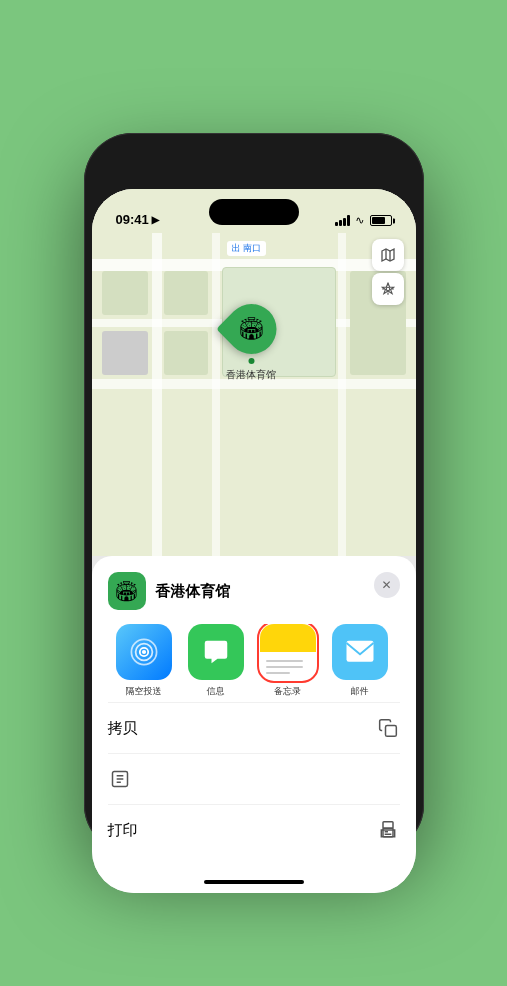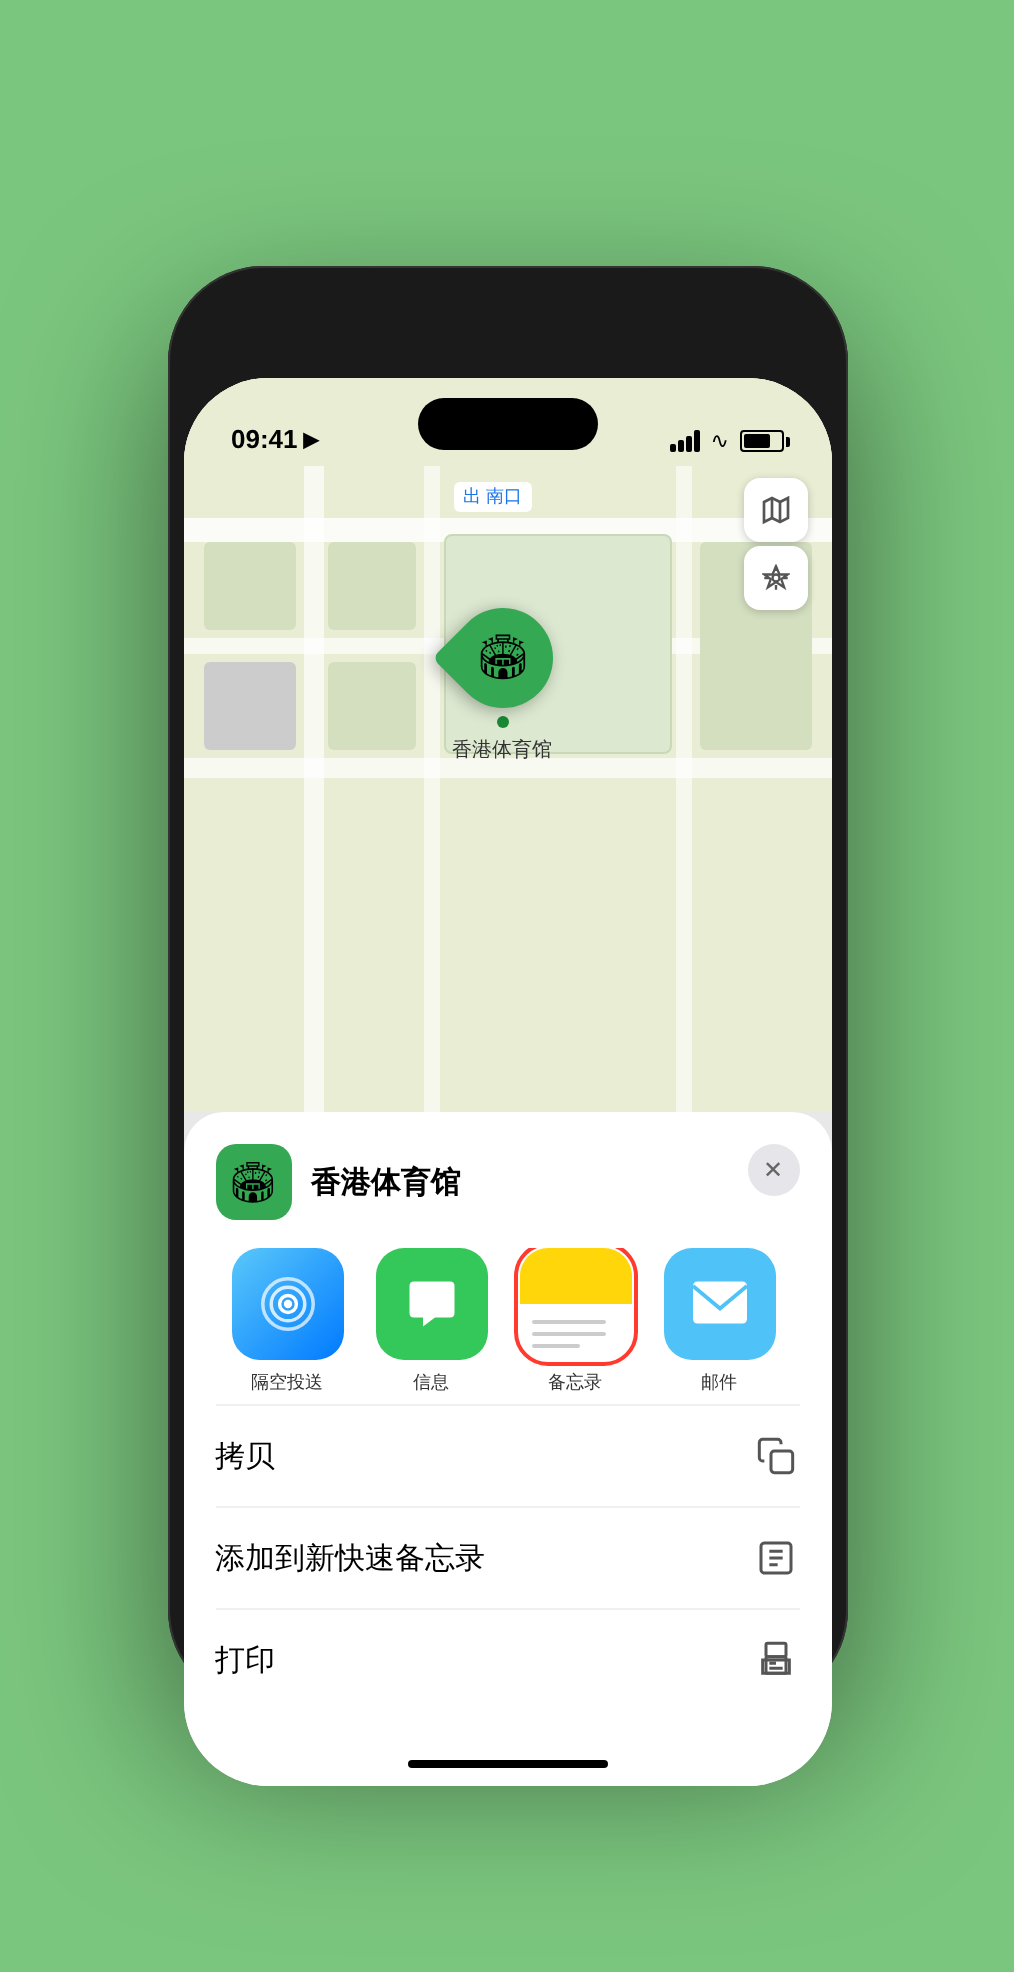--- a/index.html
+++ b/index.html
@@ -485,21 +485,20 @@
         <div class="action-item">
           <span class="action-text">拷贝</span>
           <div class="action-icon">
             <svg width="20" height="20" viewBox="0 0 24 24" fill="none" stroke="#555" stroke-width="1.8">
               <rect x="9" y="9" width="13" height="13" rx="2"></rect>
               <path d="M5 15H4a2 2 0 01-2-2V4a2 2 0 012-2h9a2 2 0 012 2v1"></path>
             </svg>
           </div>
         </div>
         <div class="action-item">
-          <span class="action-text">添加到新快速备忘录</span>
           <div class="action-icon">
             <svg width="20" height="20" viewBox="0 0 24 24" fill="none" stroke="#555" stroke-width="1.8">
               <rect x="3" y="3" width="18" height="18" rx="2"></rect>
               <path d="M8 8h8M8 12h8M8 16h5"></path>
             </svg>
           </div>
         </div>
         <div class="action-item" style="border-bottom:none;">
           <span class="action-text">打印</span>
           <div class="action-icon">

